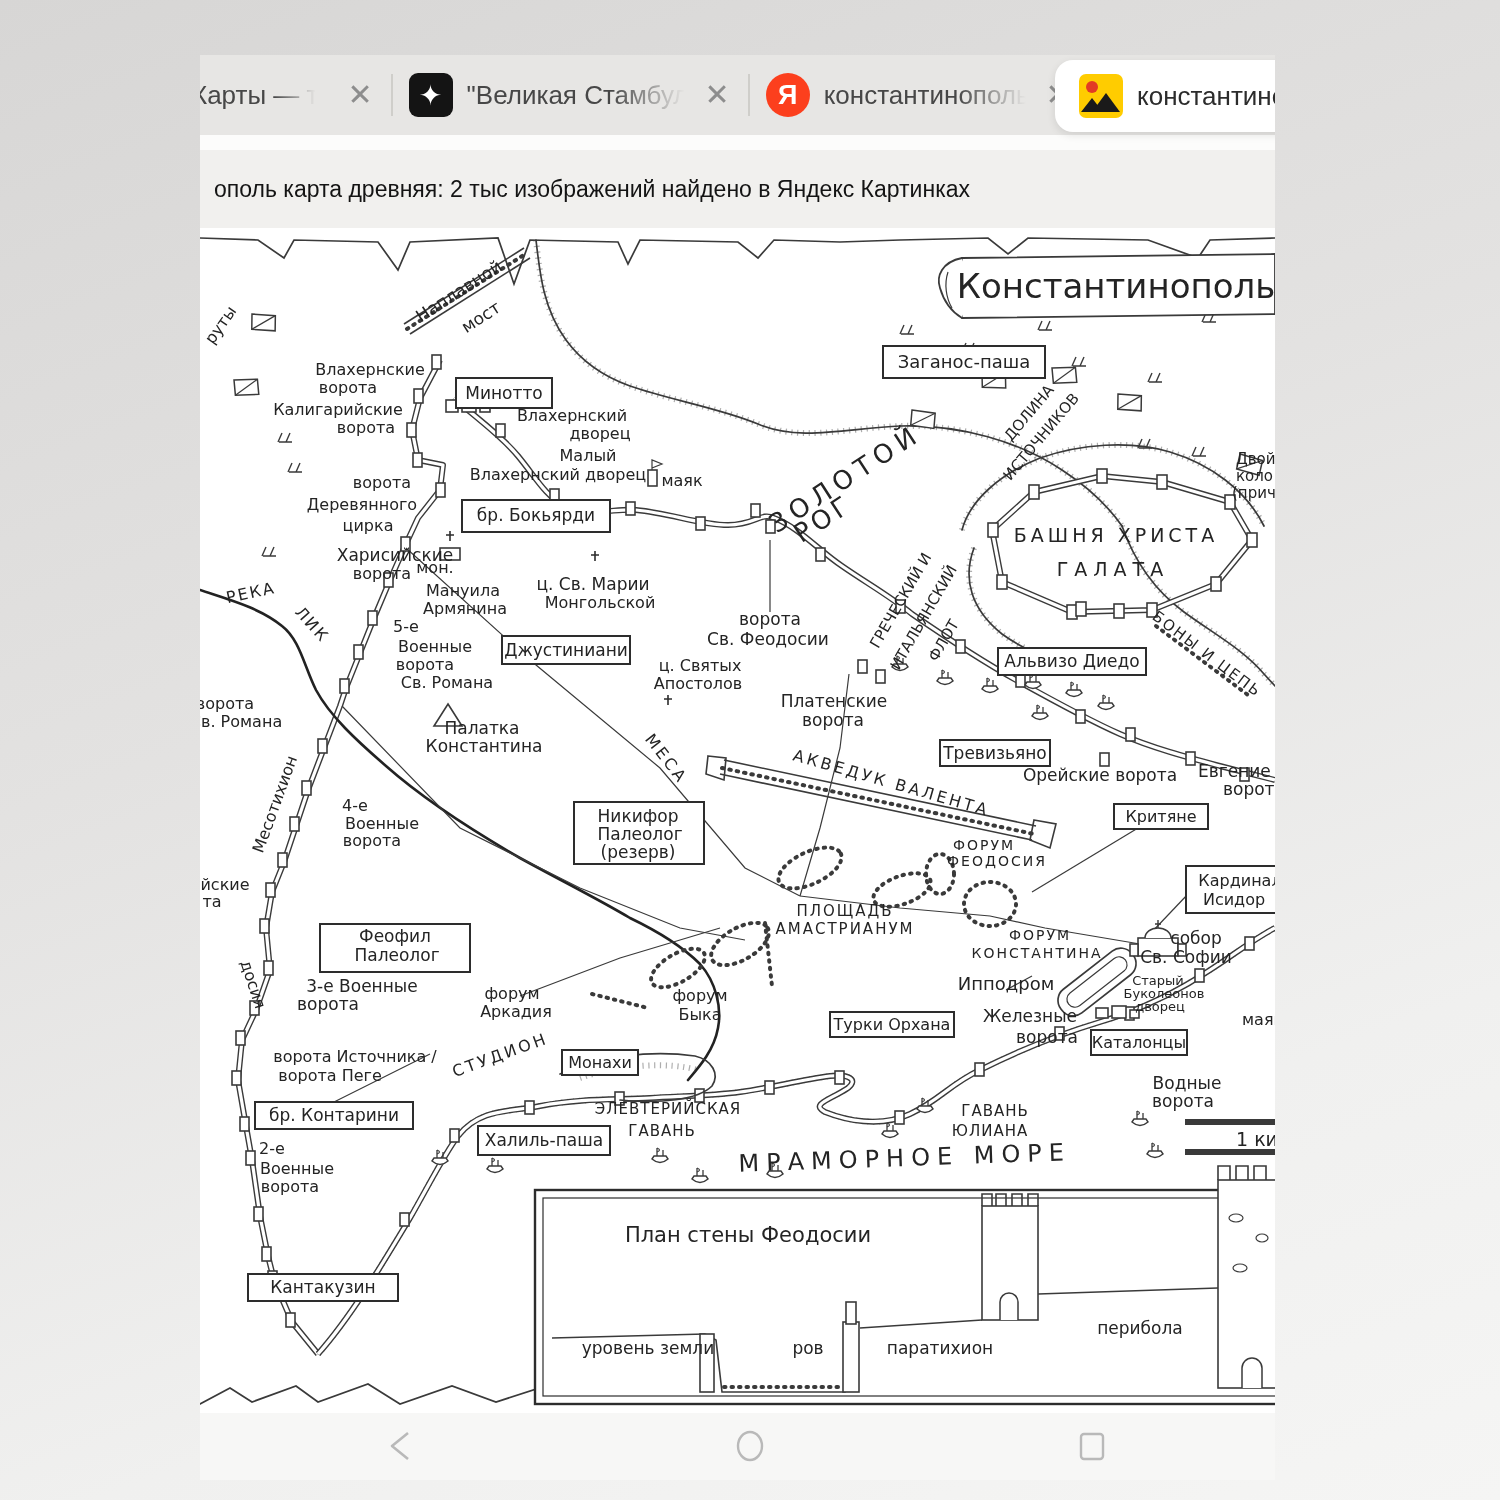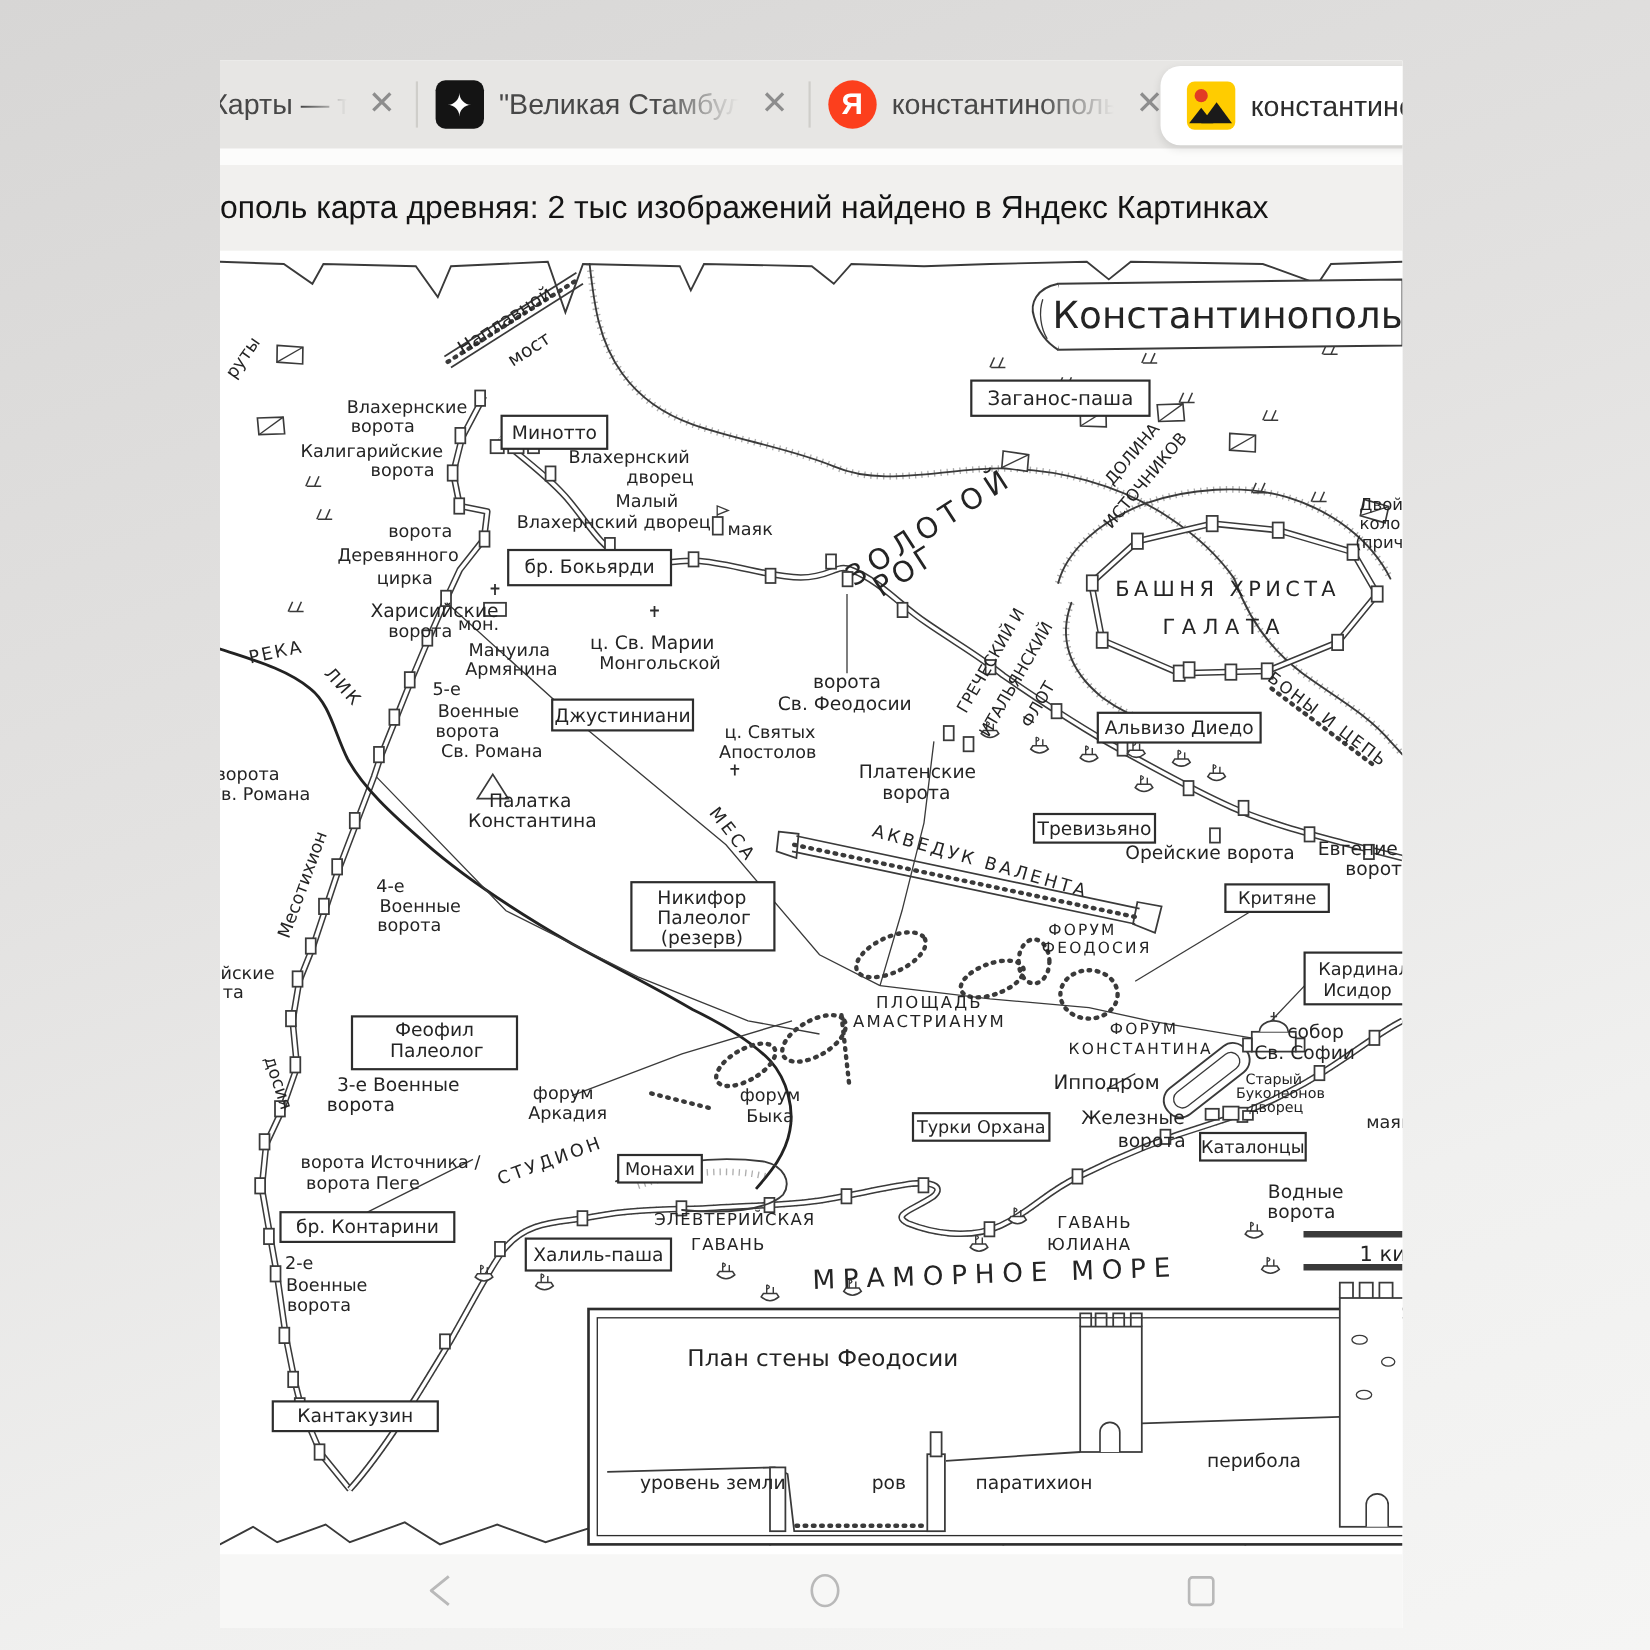--- a/index.html
+++ b/index.html
@@ -17,32 +17,32 @@
             mask-image:linear-gradient(90deg,#000 65%,transparent 98%);}
   .close{font-size:30px;color:#8d8d8d;margin:0 16px;line-height:1;}
   .divider{width:2px;height:42px;background:#cfceca;margin:0 2px;}
   .icn{width:44px;height:44px;flex:0 0 auto;display:flex;align-items:center;justify-content:center;margin-right:14px;}
   .icn.star{background:#141414;border-radius:9px;color:#fff;font-size:28px;}
   .icn.ya{background:#fc3f1d;border-radius:50%;color:#fff;font-size:27px;font-weight:bold;}
   .icn.img{background:#ffcc00;border-radius:7px;position:relative;overflow:hidden;}
   .icn.img .sun{position:absolute;left:7px;top:7px;width:12px;height:12px;border-radius:50%;background:#e23b24;}
   .icn.img .mtn1{position:absolute;left:2px;bottom:6px;width:0;height:0;border-left:11px solid transparent;border-right:11px solid transparent;border-bottom:14px solid #1a1a1a;}
   .icn.img .mtn2{position:absolute;right:3px;bottom:6px;width:0;height:0;border-left:14px solid transparent;border-right:14px solid transparent;border-bottom:19px solid #1a1a1a;}
-  .tab1{padding-left:0;margin-left:-8px;}
+  .tab1{padding-left:0;margin-left:-8px;gap:13px;}
   .tab1 .title{max-width:150px;}
   .tab2 .title{max-width:230px;}
   .tab3 .title{max-width:230px;}
   .tab2,.tab3{padding-left:14px;}
   .active-tab{position:absolute;left:855px;top:5px;width:430px;height:72px;background:#ffffff;border-radius:18px;
     display:flex;align-items:center;padding-left:24px;box-shadow:0 3px 8px rgba(0,0,0,.10);}
   .active-tab .title{font-size:26px;color:#2c2c2c;white-space:nowrap;}
   
   .strip{height:15px;background:#fcfcfb;}
   .titlebar{height:78px;background:#f1f0ee;display:flex;align-items:center;overflow:hidden;}
-  .page-title{font-size:29px;color:#141414;white-space:nowrap;text-align:center;}
+  .page-title{font-size:23px;color:#141414;margin-left:14px;white-space:nowrap;text-align:center;}
   
   .map{position:relative;height:1185px;background:#ffffff;}
   .map svg{display:block;}
   svg text{fill:#242424;font-family:"DejaVu Sans",sans-serif;font-size:16px;text-anchor:middle;}
   .s{text-anchor:start;}
   .f13{font-size:13px}.f14{font-size:14px}.f15{font-size:15px}.f17{font-size:17px}
   .f18{font-size:18px}.f19{font-size:19px}.f21{font-size:21px}.f24{font-size:24px}.f26{font-size:26px}.f34{font-size:34px}
   .ls1{letter-spacing:1px}.ls2{letter-spacing:2px}.ls3{letter-spacing:3px}.ls4{letter-spacing:4px}.ls6{letter-spacing:6px}.ls7{letter-spacing:7px}
   .coast{fill:none;stroke:#3a3a3a;stroke-width:1.7;stroke-linecap:round;}
   .hatch{fill:none;stroke:#4a4a4a;stroke-width:6;stroke-dasharray:1.2 4.6;opacity:.45;}

